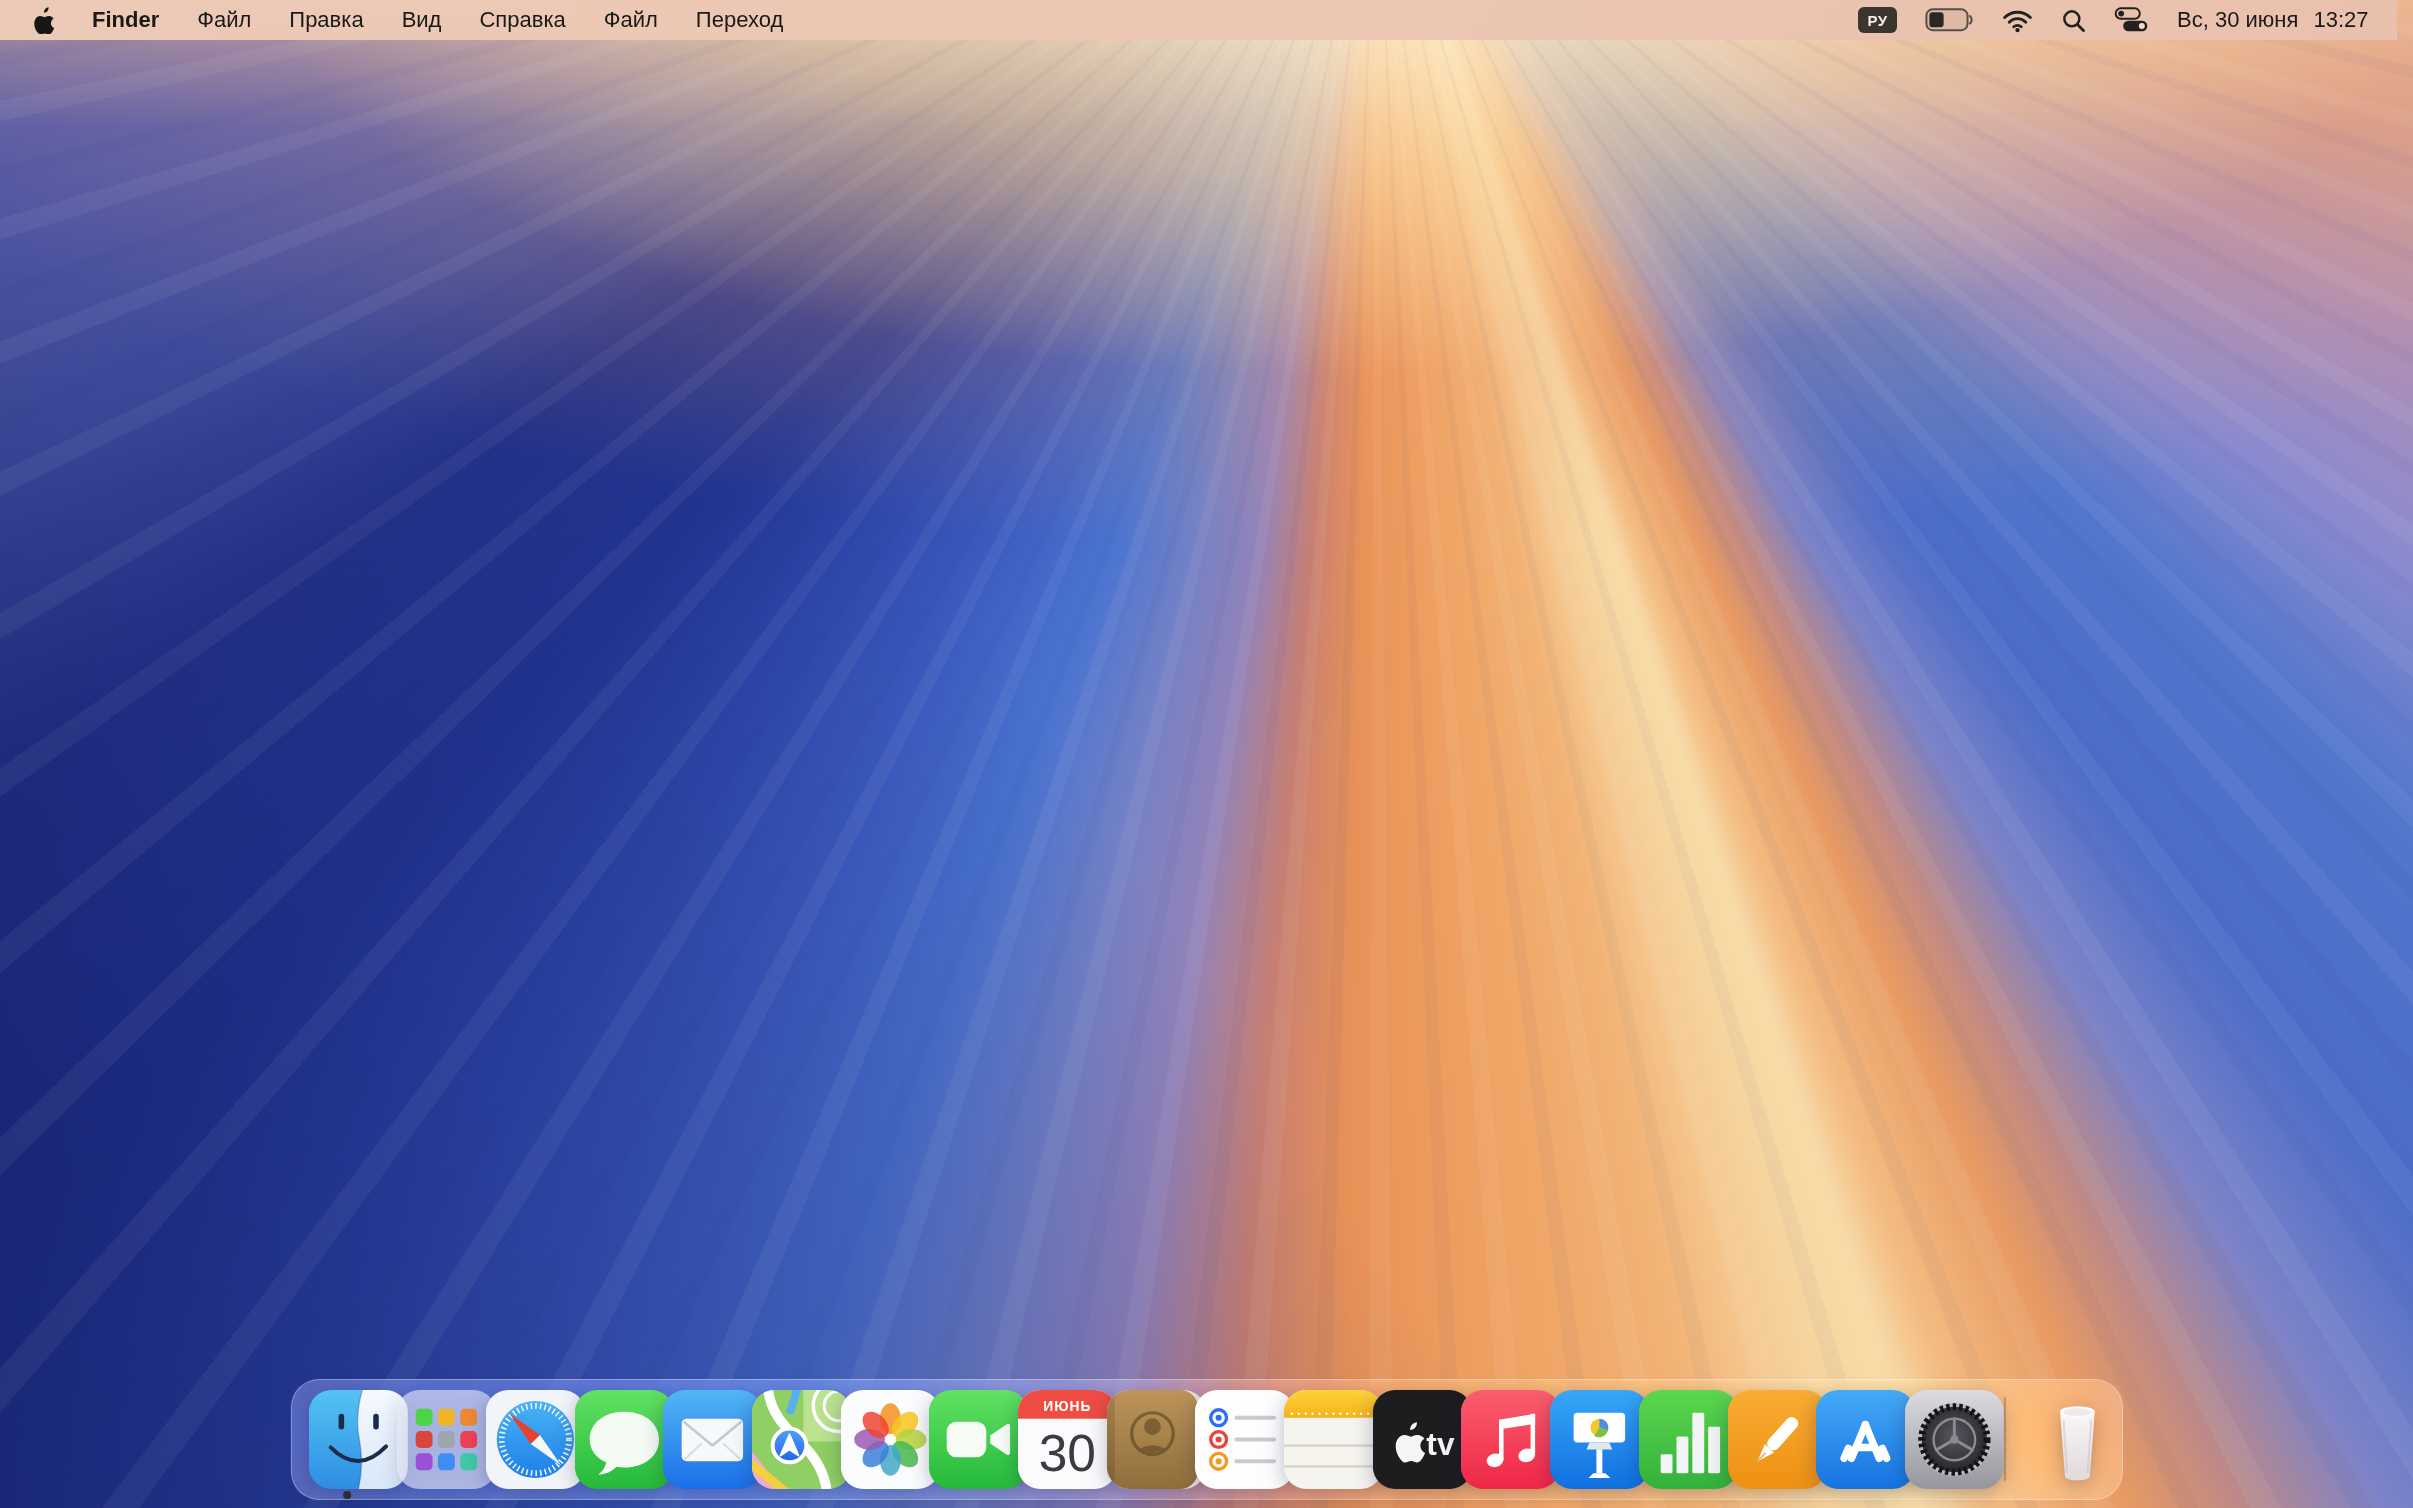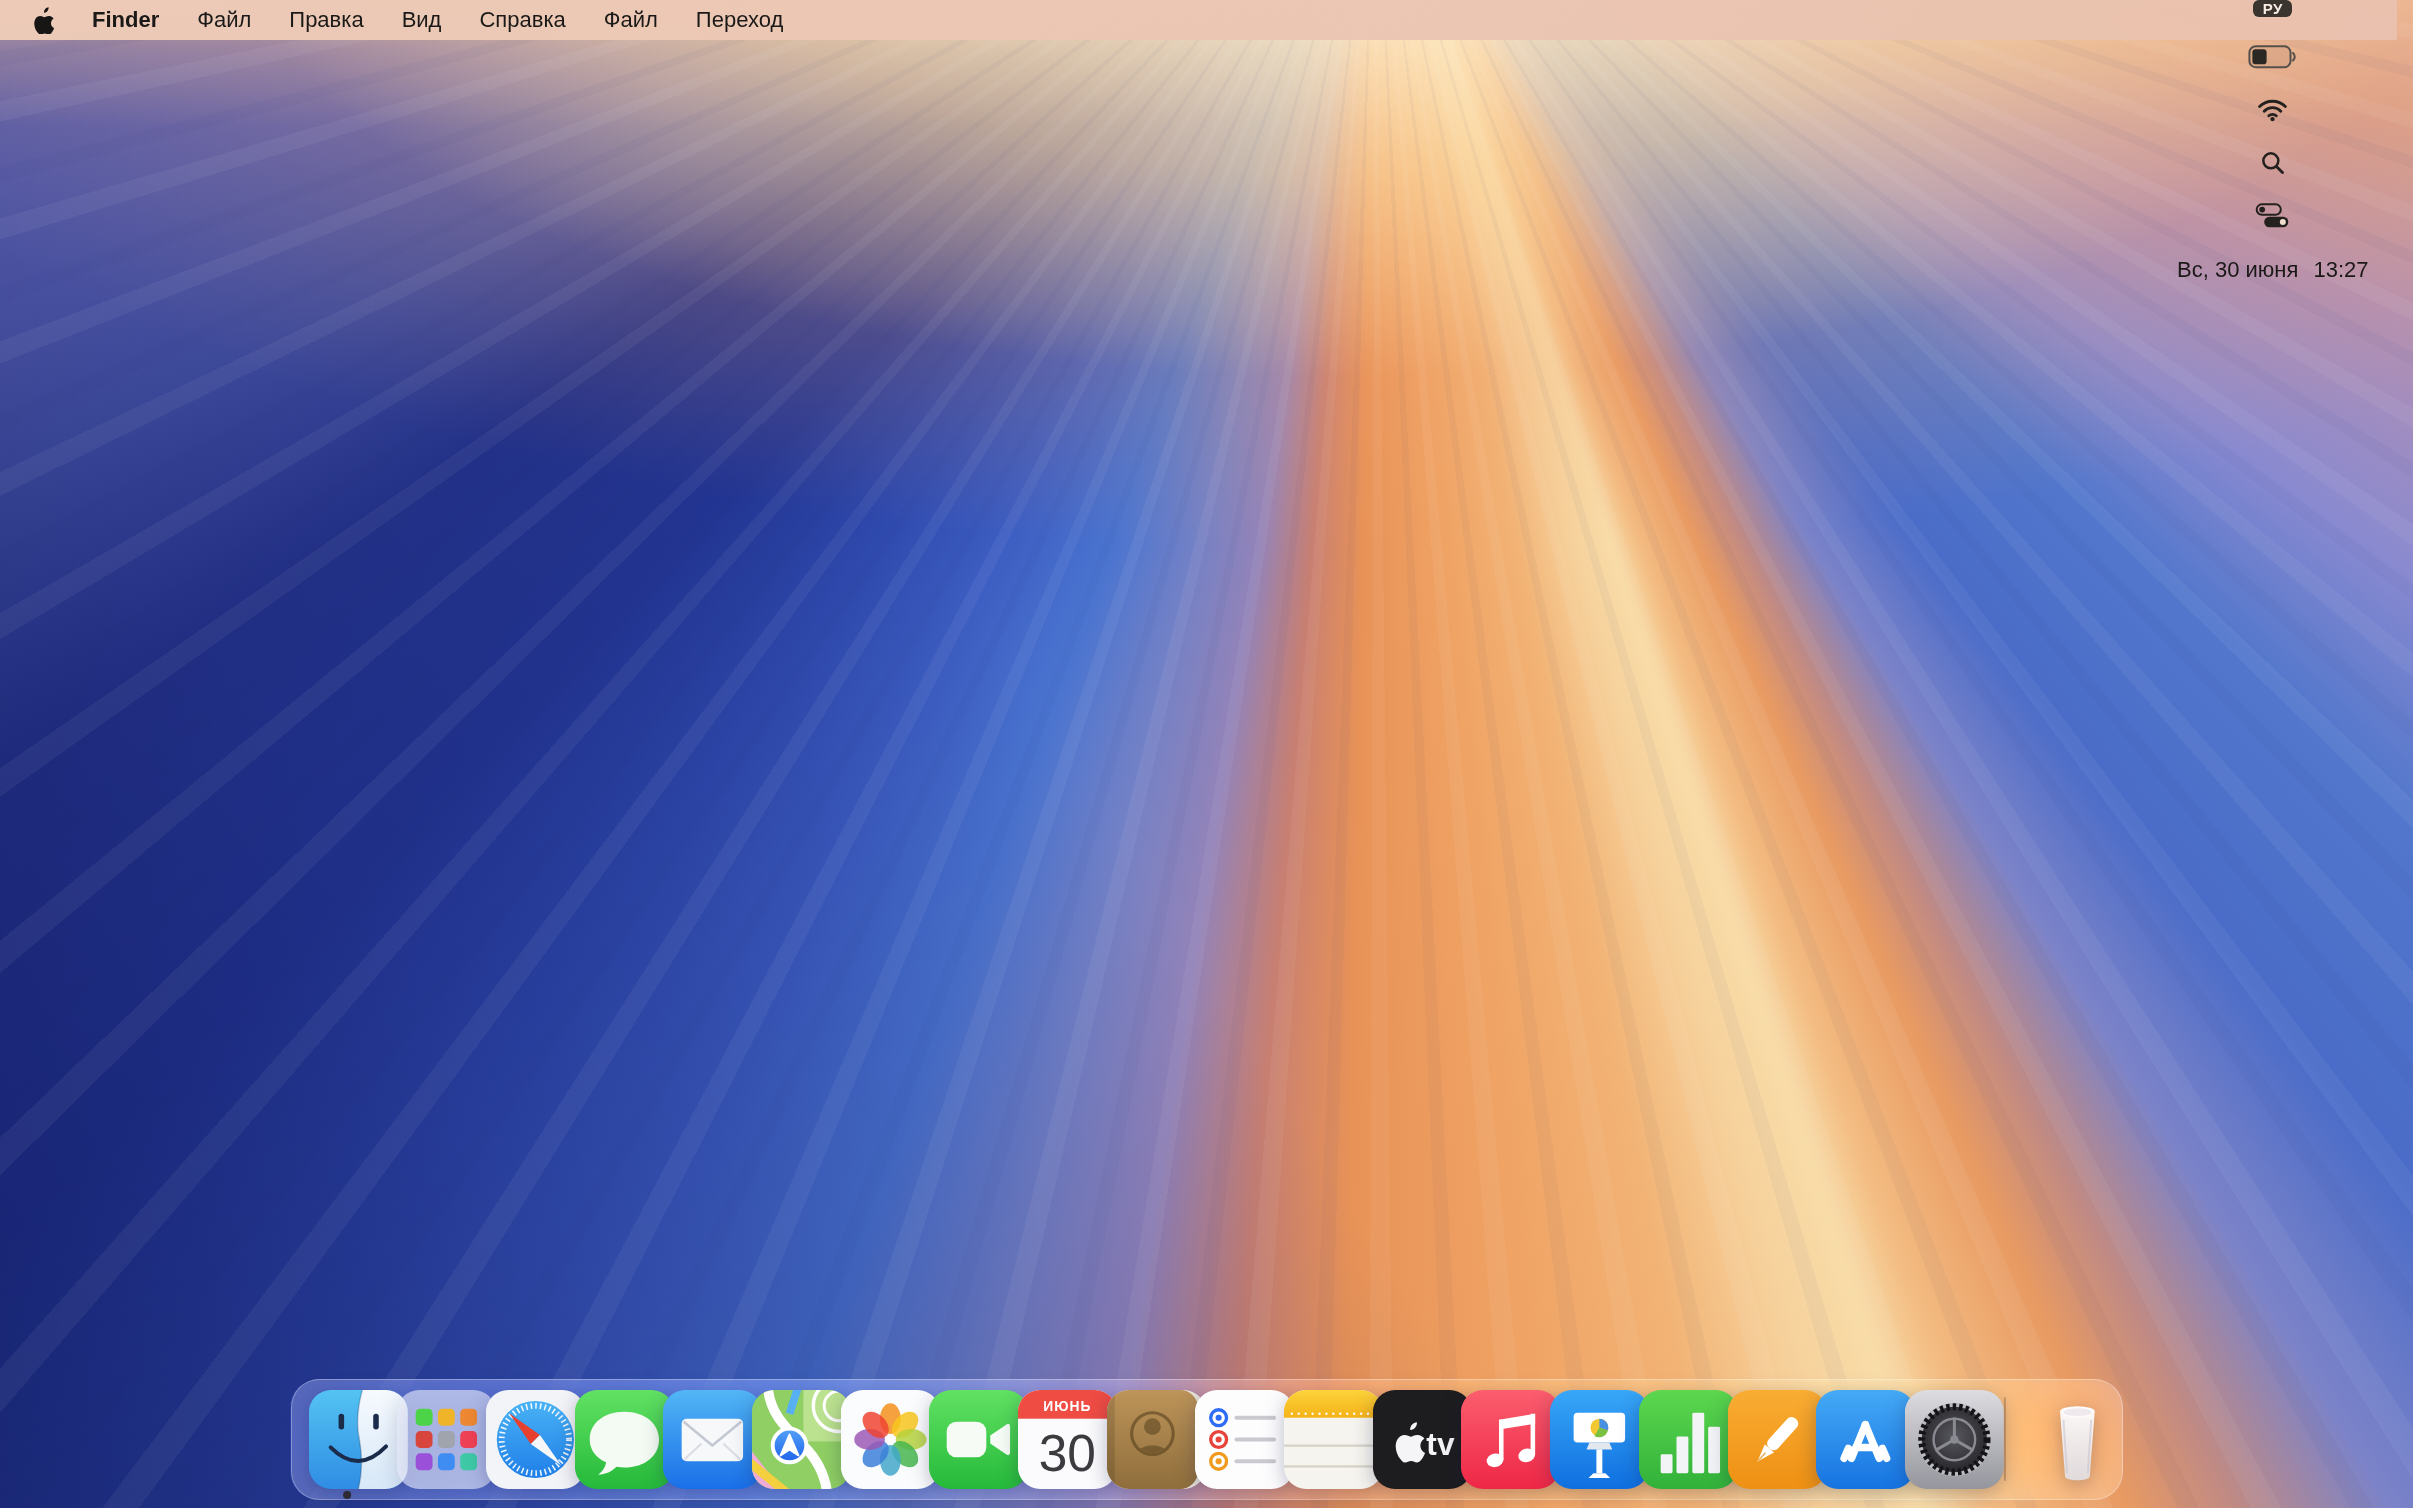--- a/index.html
+++ b/index.html
@@ -34,21 +34,21 @@
     position:absolute; top:0; left:0; right:16px; height:40px;
     background:linear-gradient(90deg, rgba(238,204,184,0.97), rgba(233,193,174,0.97));
     display:flex; align-items:center; justify-content:space-between;
     color:#1b1917; font-size:22px;
   }
   .menubar-left { display:flex; align-items:center; height:100%; }
   .apple-menu { display:flex; align-items:center; padding:0 18.4px 0 32px; height:100%; }
   .apple-menu svg { width:22.6px; height:27px; display:block; }
   .menu-item { padding:0 19px; height:100%; display:flex; align-items:center; white-space:nowrap; }
   .menu-item.appname { font-weight:700; }
-  .menubar-right { display:flex; align-items:center; height:100%; padding-right:28.5px; gap:28px;flex-direction:column; }
+  .menubar-right { display:flex; align-items:center; height:100%; padding-right:28.5px; gap:28px; }
   .status-icon { display:flex; align-items:center; height:100%; }
   .input-badge {
     background:#3a352f; color:#f6ece2; border-radius:5.9px;
     width:39px; height:26px; display:flex; align-items:center; justify-content:center;
     font-size:15px; font-weight:700; letter-spacing:0.4px;
   }
   .clock { display:flex; gap:15px; white-space:nowrap; font-size:22px; }
 
   
   .dock {

